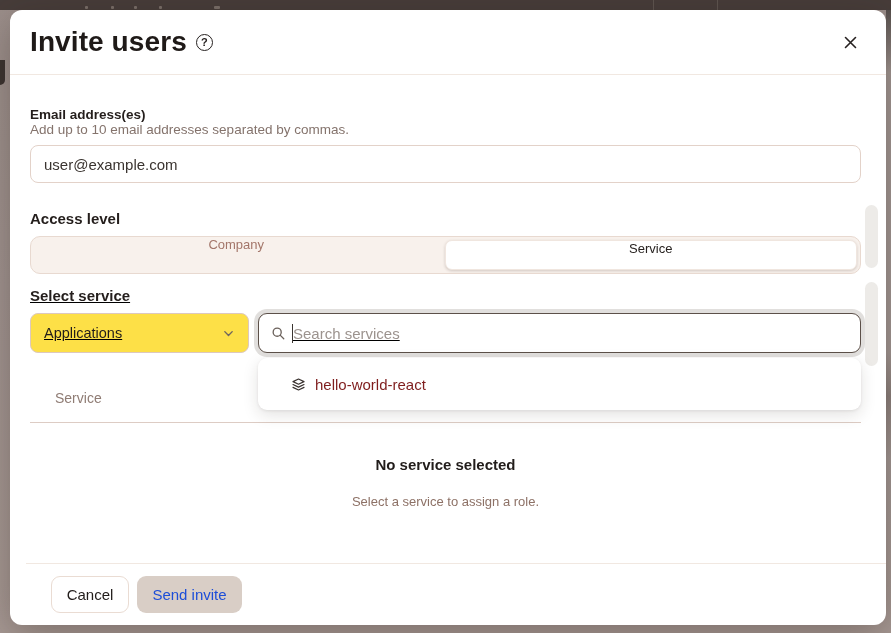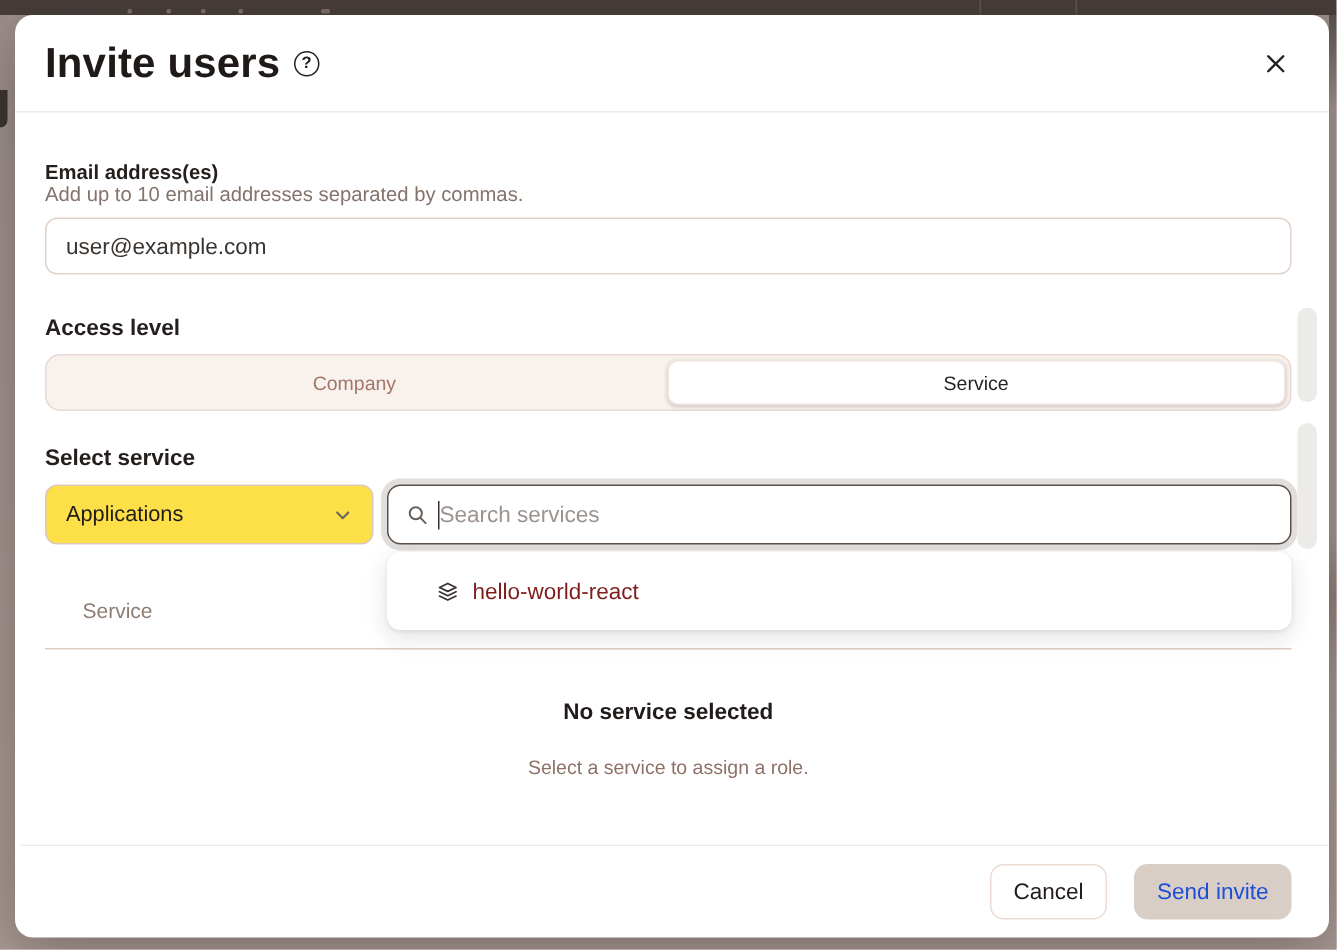--- a/index.html
+++ b/index.html
@@ -31,26 +31,26 @@
 
   .field-label { font-size:13.5px; font-weight:700; color:#241e1c; }
   .field-hint { font-size:13.5px; color:#84736c; }
   .email-input { margin-top:8px; width:100%; height:38px; border:1px solid #e3d2c9; border-radius:8px;
     padding:0 13px; font-family:"Liberation Sans",sans-serif; font-size:15px; color:#3a3430; background:#fff; outline:none; }
 
   .section-label { font-size:15px; font-weight:700; color:#241e1c; }
   .access-section { margin-top:27px; }
   .segmented { margin-top:9px; height:38px; display:flex; background:#f8f1ec; border:1px solid #e8d9d0;
     border-radius:10px; overflow:hidden; }
-  .segment { flex:1; display:flex; align-items:center; justify-content:center; font-size:13px; font-weight:500;
+  .segment { flex:1; display:flex; align-items:flex-start; justify-content:center; font-size:13px; font-weight:500;
     color:#a3766a; cursor:pointer; }
   .segment.selected { background:#ffffff; color:#272220; margin:3px; border-radius:7px;
     border:1px solid #f0e6df; box-shadow:0 1px 3px rgba(60,40,30,.20); }
 
-  .service-section { margin-top:23px; }
+  .service-section { margin-top:13px;text-decoration:underline; }
   .select-row { margin-top:9px; display:flex; gap:9px; position:relative; }
   .type-select { width:219px; height:40px; border:1px solid #ddc8be; border-radius:8px; background:#fde047;
     display:flex; align-items:center; padding:0 13px; font-size:14.5px; color:#211c1a; cursor:pointer; }
   .type-select .chev { margin-left:auto; display:flex; color:#70665f; }
   .search-box { flex:1; height:40px; border:1.5px solid #5c5049; border-radius:9px; background:#fff;
     box-shadow:0 0 0 4px rgba(120,108,102,.22); display:flex; align-items:center; padding:0 12px; position:relative; }
   .search-box svg { flex:0 0 auto; color:#6a605a; }
   .search-input { border:none; outline:none; flex:1; margin-left:7px; font-family:"Liberation Sans",sans-serif;
     font-size:15px; color:#3a3430; background:transparent; }
   .search-input::placeholder { color:#9c938e; opacity:1; }
@@ -63,22 +63,22 @@
   .result-item .app-icon { display:flex; margin-right:9px; color:#3a3330; }
 
   .table-header-row { margin-top:36px; padding-left:25px; }
   .table-header-label { font-size:14px; color:#8f7c74; }
   .table-divider { margin-top:15px; border-top:1px solid #ddccc4; }
 
   .empty-state { margin-top:33px; text-align:center; }
   .empty-title { font-size:15px; font-weight:700; color:#211c1a; }
   .empty-subtitle { margin-top:21px; font-size:13px; color:#8d7166; }
 
-  .modal-footer { position:absolute; left:4px; right:0; bottom:0; height:62px; border-top:1px solid #f1e8e1;
-    display:flex; align-items:center; justify-content:flex-end; gap:18px; padding:0 25px; border-radius:0 0 12px 12px; }
+  .modal-footer { position:absolute; left:16px; right:0; bottom:0; height:62px; border-top:1px solid #f1e8e1;
+    display:flex; align-items:center; justify-content:flex-start; gap:8px; padding:0 25px; border-radius:0 0 12px 12px; }
   .btn { height:37px; border-radius:9px; font-family:"Liberation Sans",sans-serif; font-size:15px; font-weight:500;
     display:flex; align-items:center; justify-content:center; }
   .btn-cancel { width:78px; background:#fff; border:1px solid #eadcd3; color:#211c1a; cursor:pointer; }
   .btn-submit { width:105px; background:#d9cec6; border:none; color:#1d4ed8; cursor:default; }
 
   .scroll-thumb { position:absolute; right:8px; width:13px; background:#edebe8; border-radius:7px; }
   .thumb-a { top:195px; height:63px; }
   .thumb-b { top:272px; height:84px; }
 </style>
 </head>

